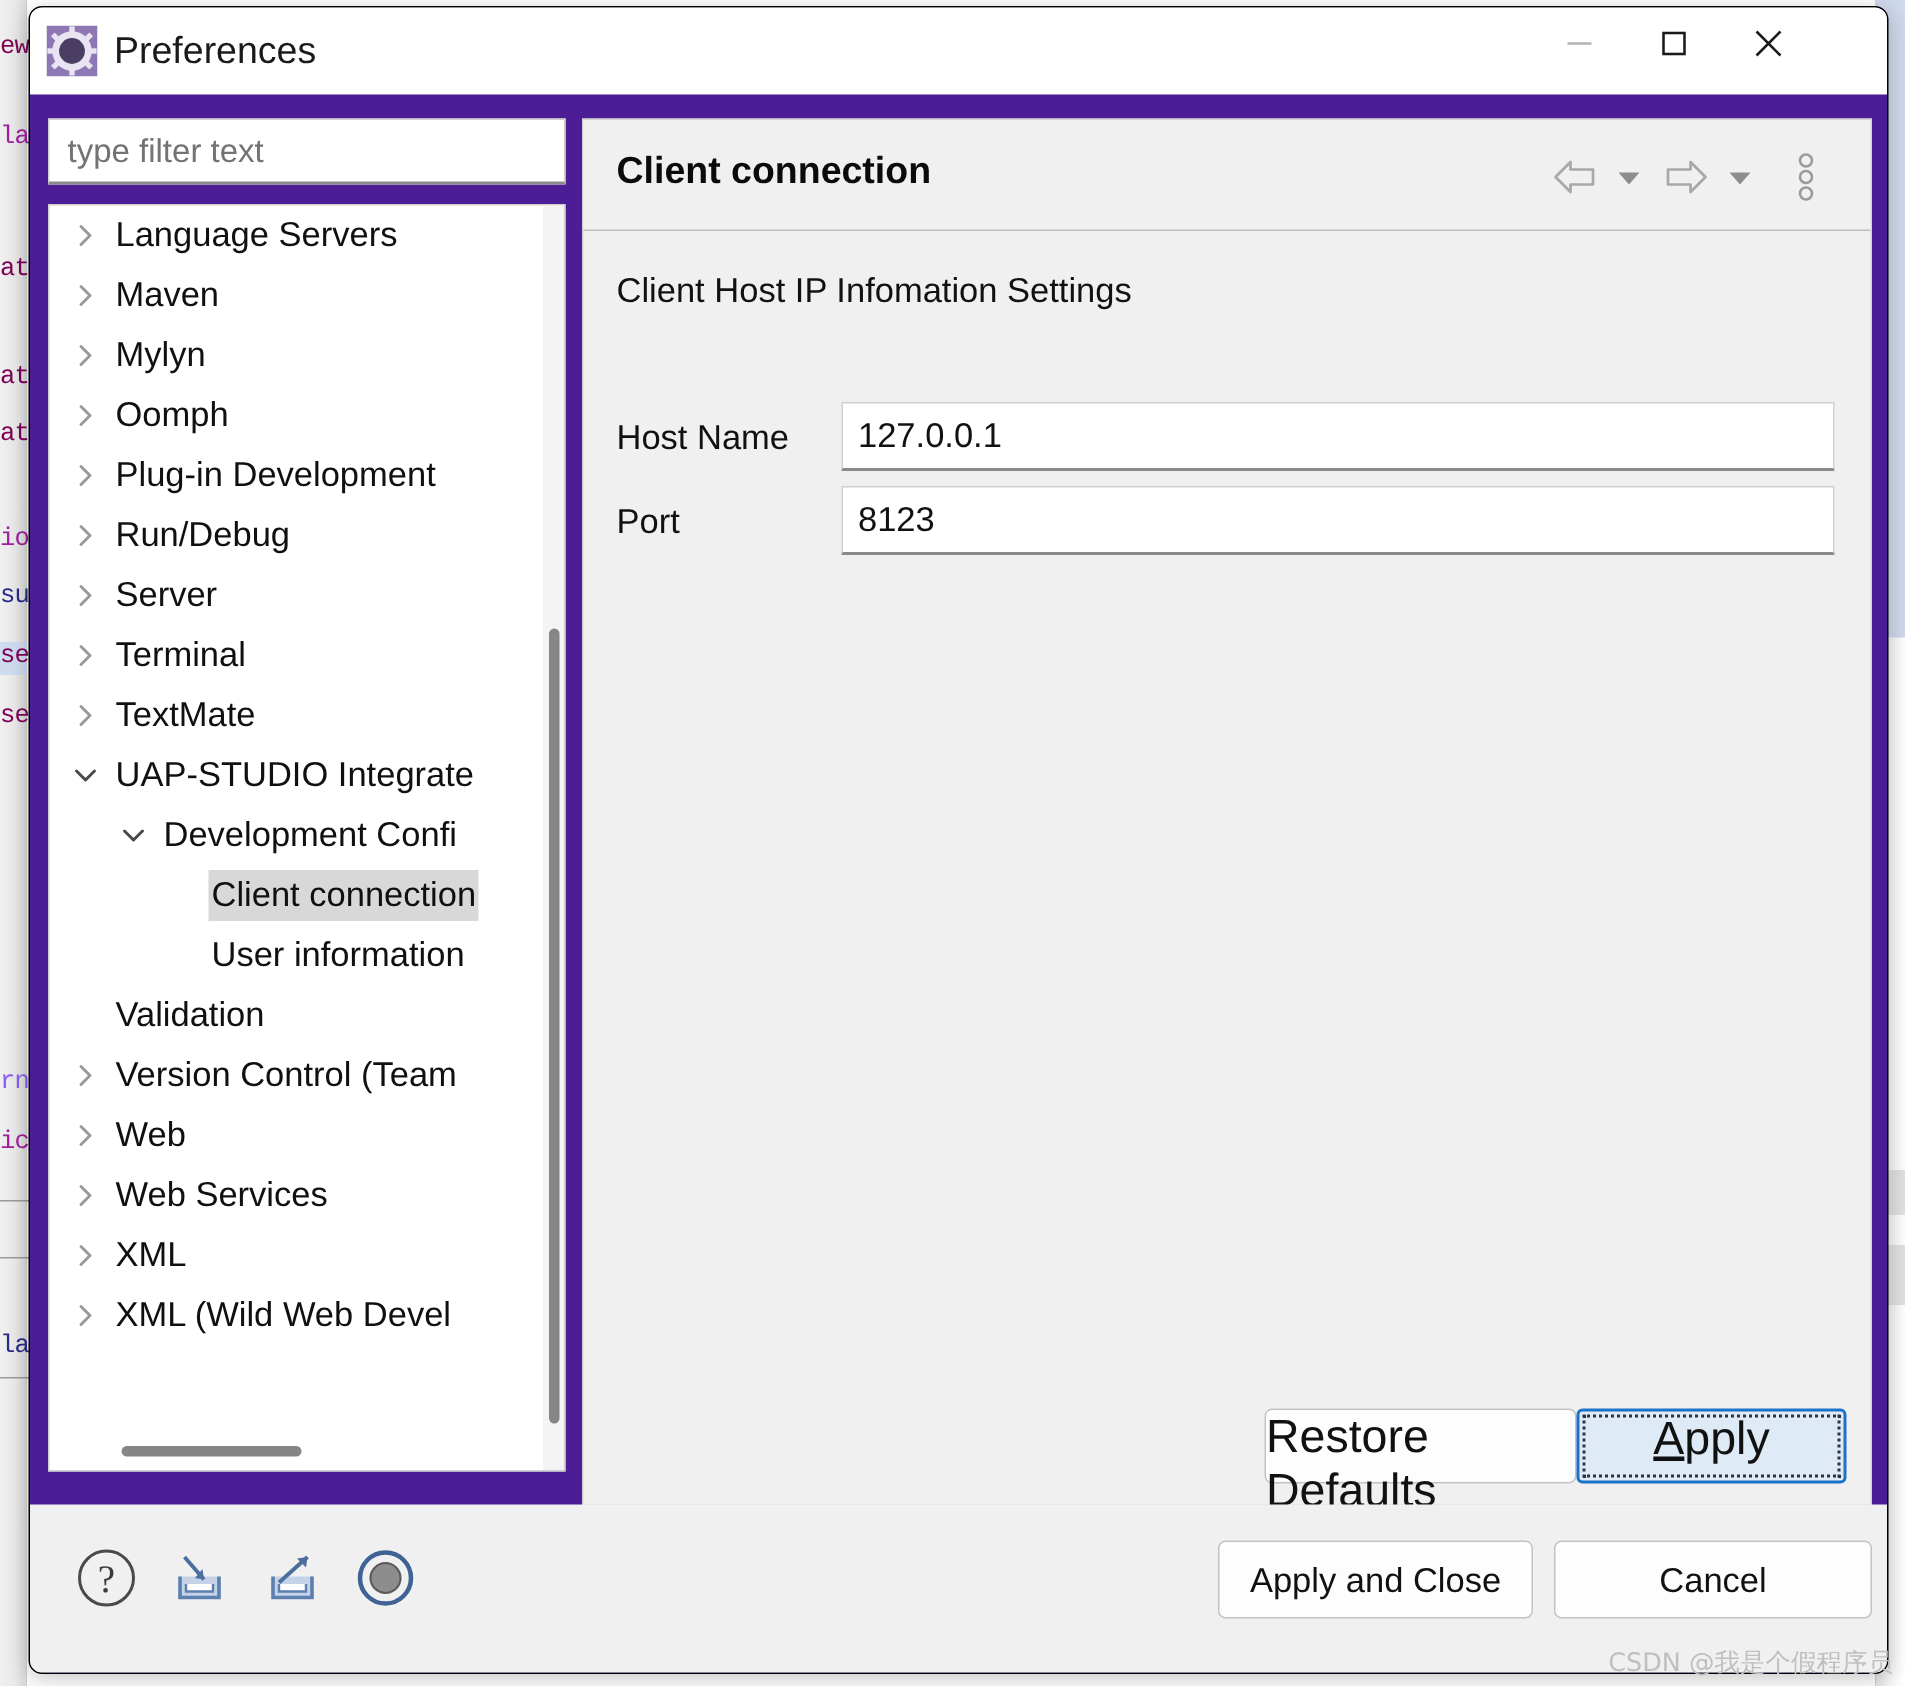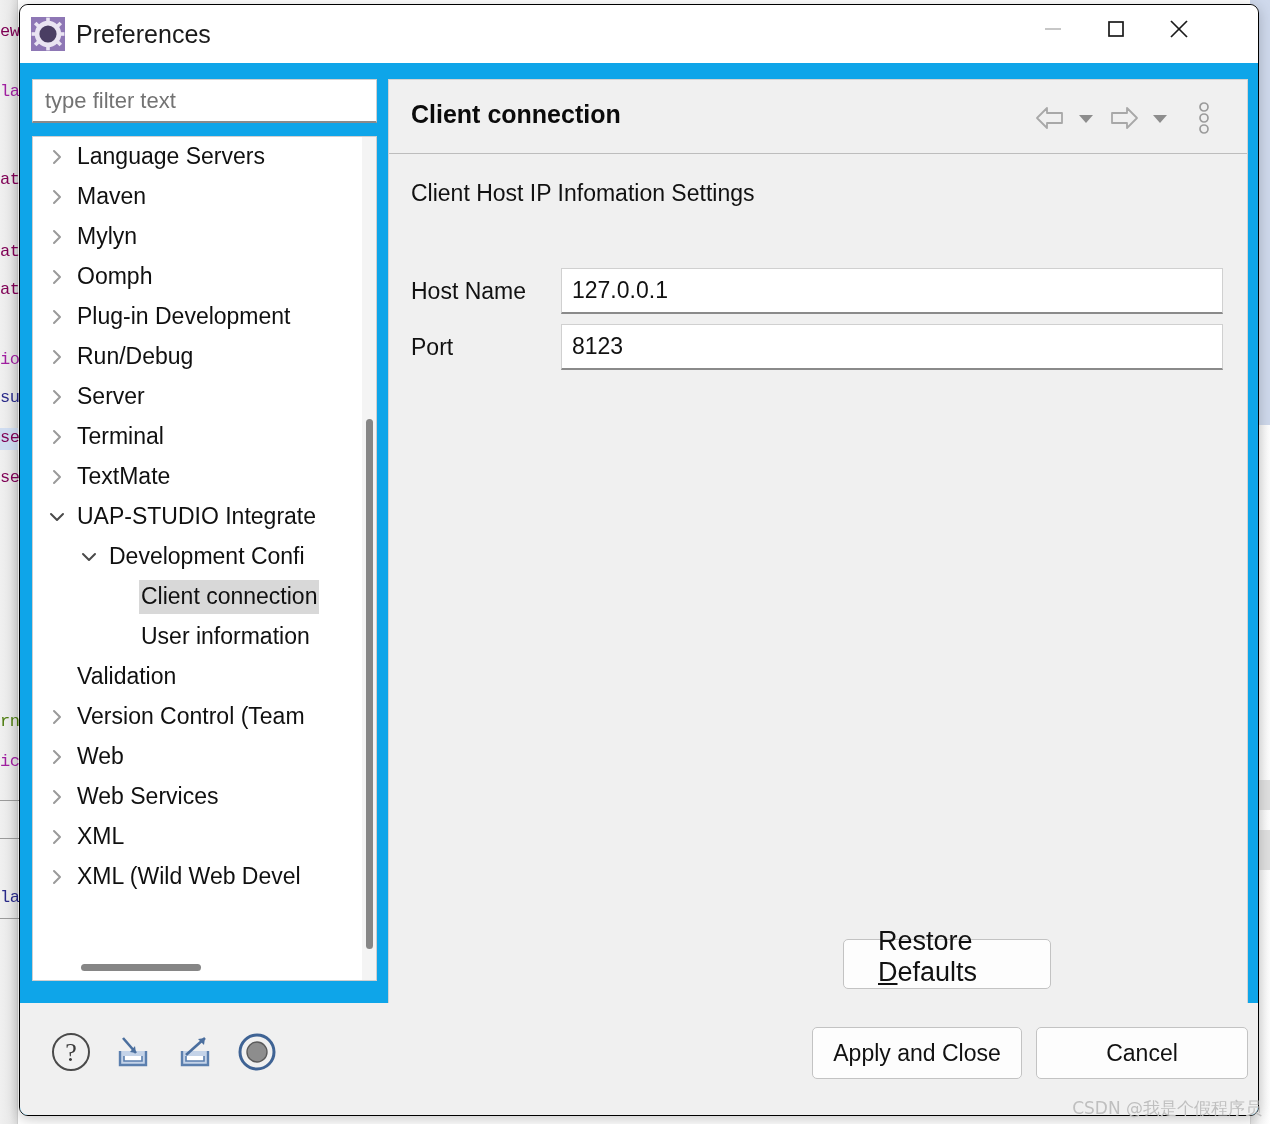--- a/index.html
+++ b/index.html
@@ -80,21 +80,21 @@
     position: absolute; top: 0; width: 63px; height: 48px;
     display: flex; align-items: center; justify-content: center;
   }
   #btn-min { right: 174px; }
   #btn-max { right: 111px; }
   #btn-close { right: 48px; }
 
   
   #body {
     position: absolute; top: 58px; left: 0; right: 0; bottom: 0;
-    background: #0ea5e9;
+    background: #4c1d95;
   }
 
   
   #leftcol {
     position: absolute; left: 12px; top: 16px;
     width: 345px; height: 925px;
   }
   #filter-input {
     position: absolute; left: 0; top: 0;
     width: 345px; height: 44px;
@@ -219,24 +219,23 @@
   }
 
   
   .pagebtn {
     position: absolute; bottom: 14px;
     height: 50px;
     background: #fdfdfd;
     border: 1px solid #c3c3c3;
     border-radius: 5px;
     font-family: "Liberation Sans", sans-serif;
-    font-size: 27px; color: #111111;
-    display: flex; align-items: flex-end; justify-content: center;
+    font-size: 31px; color: #111111;
+    display: flex; align-items: flex-start; justify-content: center;
     cursor: default;
-    padding-left: 34px;
   }
   #btn-restore { right: 196px; width: 208px; }
   #btn-apply {
     right: 16px; width: 180px;
     background: #dfeaf7;
     border: 2px solid #1a73c8;
     border-radius: 4px;
   }
   #btn-apply .focusring {
     position: absolute; inset: 2px;
@@ -290,21 +289,21 @@
   <div id="bg-code-holder">
       <div class="bg-code" style="top: 22px; color: rgb(127, 0, 85);">ew</div>
       <div class="bg-code" style="top: 82px; color: rgb(160, 32, 160);">la</div>
       <div class="bg-code" style="top: 170px; color: rgb(127, 0, 85);">at</div>
       <div class="bg-code" style="top: 242px; color: rgb(127, 0, 85);">at</div>
       <div class="bg-code" style="top: 280px; color: rgb(127, 0, 85);">at</div>
       <div class="bg-code" style="top: 350px; color: rgb(160, 32, 160);">io</div>
       <div class="bg-code" style="top: 388px; color: rgb(42, 42, 138);">su</div>
       <div class="bg-code" style="top: 428px; color: rgb(127, 0, 85);">se</div>
       <div class="bg-code" style="top: 468px; color: rgb(127, 0, 85);">se</div>
-      <div class="bg-code" style="top: 712px; color: #4d7c0f;">rn</div>
+      <div class="bg-code" style="top: 712px; color: #8b5cf6;">rn</div>
       <div class="bg-code" style="top: 752px; color: rgb(160, 32, 160);">ic</div>
       <div class="bg-code" style="top: 888px; color: rgb(42, 42, 138);">la</div>
     </div>
   <div class="bg-hline" style="top:800px"></div>
   <div class="bg-hline" style="top:838px"></div>
   <div class="bg-hline" style="top:918px"></div>
   <div class="bg-right-panel"></div>
   <div class="bg-right-top"></div>
   <div class="bg-right-block" style="top:780px;height:30px"></div>
   <div class="bg-right-block" style="top:830px;height:40px"></div>
@@ -546,20 +545,24 @@
 
         <div class="frow" id="row-port">
           <span class="flabel">Port</span>
           <input class="finput" type="text" value="8123" style="">
         </div>
 
         <div class="pagebtn" id="btn-restore">
           <span><span>Restore </span><span class="ulk">D</span><span>efaults</span></span>
         </div>
 
+        <div class="pagebtn" id="btn-apply">
+          <span class="focusring"></span>
+          <span><span></span><span class="ulk">A</span><span>pply</span></span>
+        </div>
       </div>
     </div>
 
     <div id="footer">
       <span class="ficon" id="ic-help">
         <svg width="46" height="46" viewBox="0 0 46 46">
           <circle cx="23" cy="23" r="18" fill="none" stroke="#4a4a4a" stroke-width="2"></circle>
           <text x="23" y="32" text-anchor="middle" font-size="26" fill="#3a3a3a" font-family="Liberation Serif, serif">?</text>
         </svg>
       </span>

